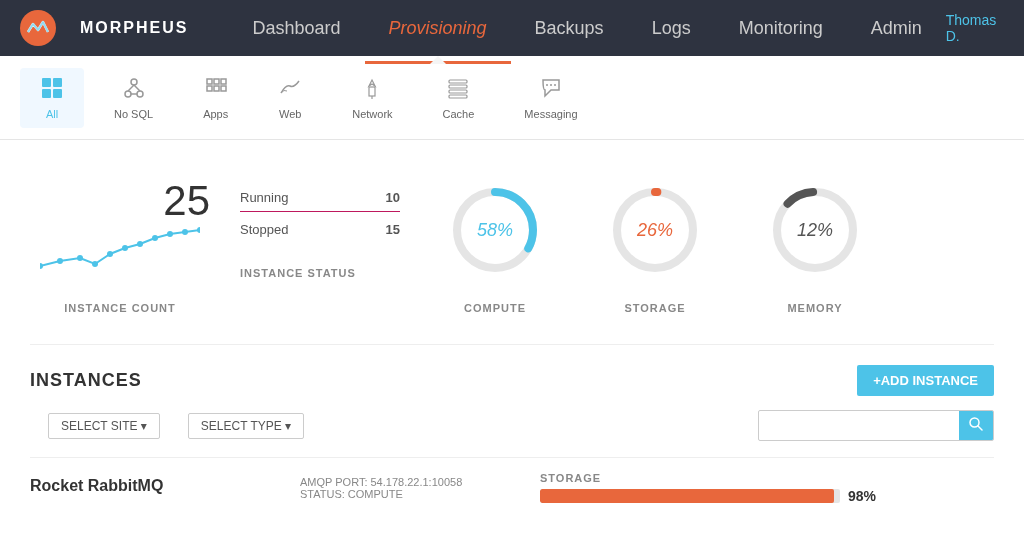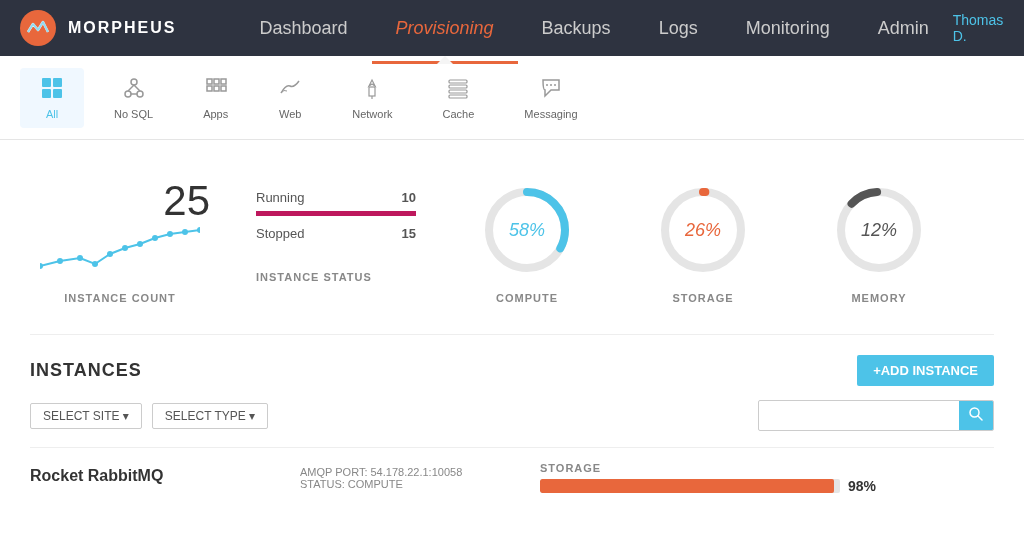--- a/index.html
+++ b/index.html
@@ -9,22 +9,22 @@
     .top-nav {
       background: #2e3340;
       display: flex;
       align-items: center;
       padding: 0 20px;
       height: 56px;
     }
     .logo-area {
       display: flex;
       align-items: center;
-      gap: 12px;
-      margin-right: 59px;
+      gap: 24px;
+      margin-right: 40px;
     }
     .logo-icon {
       width: 36px;
       height: 36px;
     }
     .logo-text {
       color: white;
       font-size: 16px;
       font-weight: 700;
       letter-spacing: 2px;
@@ -116,21 +116,21 @@
     
     .main-content {
       background: white;
       padding: 20px 30px;
     }
 
     
     .stats-row {
       display: flex;
       align-items: flex-start;
-      gap: 46px;
+      gap: 30px;
       padding: 20px 0 30px 0;
       border-bottom: 1px solid #eee;
       margin-bottom: 20px;
     }
 
     
     .instance-count-box {
       display: flex;
       flex-direction: column;
       align-items: center;
@@ -146,39 +146,39 @@
     .sparkline {
       width: 160px;
       height: 50px;
       margin: 4px 0;
     }
     .stat-label {
       font-size: 11px;
       color: #888;
       letter-spacing: 1px;
       text-transform: uppercase;
-      margin-top: 12px;
+      margin-top: 22px;
       font-weight: 600;
     }
 
     
     .instance-status-box {
       display: flex;
       flex-direction: column;
       min-width: 160px;
       padding-top: 10px;
     }
     .status-row {
       display: flex;
       justify-content: space-between;
       margin-bottom: 10px;
       font-size: 13px;
       color: #555;
       padding-bottom: 6px;
-      border-bottom: 5px solid #be185d;
+      border-bottom: 1px solid #be185d;
     }
     .status-row:last-of-type {
       border-bottom: none;
     }
     .status-count {
       font-weight: 600;
     }
 
     
     .gauge-box {
@@ -248,20 +248,21 @@
       border: 1px solid #ccc;
       background: white;
       padding: 5px 12px;
       font-size: 12px;
       color: #555;
       cursor: pointer;
       display: flex;
       align-items: center;
       gap: 5px;
       border-radius: 2px;
+      margin-left: 18px;
     }
     .search-box {
       display: flex;
       align-items: center;
       border: 1px solid #ccc;
       border-radius: 2px;
       overflow: hidden;
     }
     .search-input {
       border: none;

